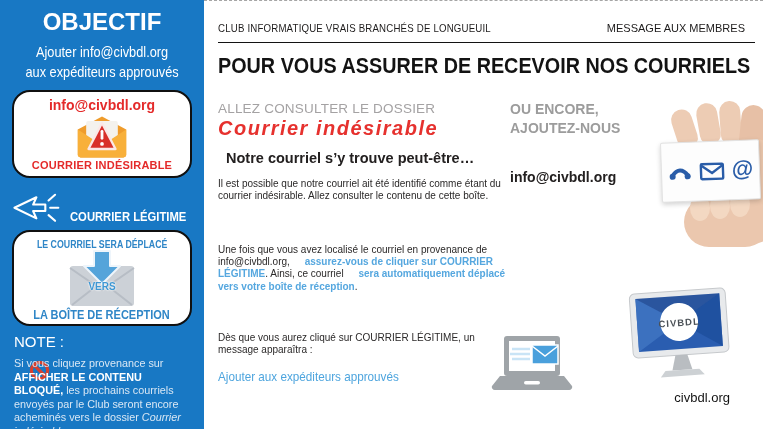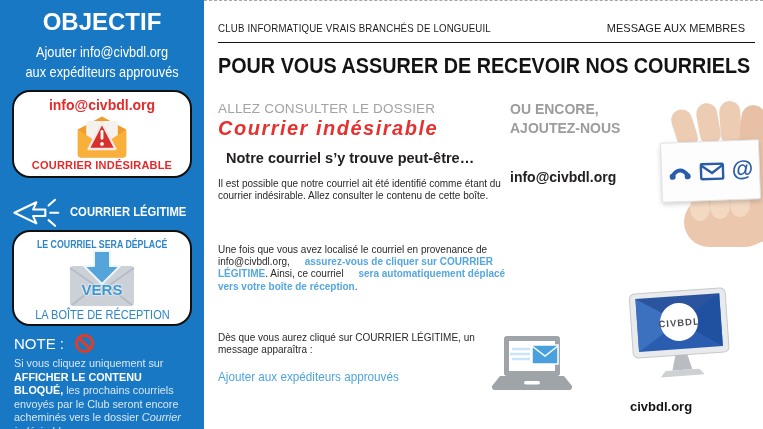--- a/index.html
+++ b/index.html
@@ -10,29 +10,29 @@
   .sb-title{position:absolute;top:8px;left:0;width:100%;text-align:center;font-size:24px;font-weight:bold;}
   .sb-sub{position:absolute;left:0;width:100%;text-align:center;font-size:14.5px;font-weight:normal;}
   .sb-sub1{top:44px}.sb-sub2{top:64px}
   .condc{display:inline-block;transform:scaleX(.88);transform-origin:50% 50%;white-space:nowrap;}
   .cond{display:inline-block;transform:scaleX(.9);transform-origin:0 50%;white-space:nowrap;}
   .whitebox{position:absolute;left:12px;width:180px;background:#fff;border:2.5px solid #101010;border-radius:18px;
             display:flex;flex-direction:column;align-items:center;justify-content:space-between;box-sizing:border-box;}
   .spam-box{top:90px;height:88px;padding:5px 6px;}
   .spam-email{color:#e42a2a;font-weight:bold;font-size:14px;}
   .spam-label{color:#e42a2a;font-weight:bold;font-size:11px;letter-spacing:.2px;}
-  .legit-row{position:absolute;top:192px;left:12px;width:190px;height:40px;display:flex;align-items:center;gap:6px;}
+  .legit-row{position:absolute;top:184px;left:12px;width:190px;height:40px;display:flex;align-items:flex-end;gap:6px;}
   .legit-label{font-size:12.5px;font-weight:bold;}
   .move-box{top:230px;height:96px;padding:7px 4px 6px;color:#2f86c7;}
   .move-l1{font-size:10px;font-weight:bold;}
-  .move-l2{font-size:12.5px;font-weight:normal;}
+  .move-l2{font-size:12.5px;font-weight:bold;}
   .move-ico-wrap{position:relative;width:74px;height:58px;}
-  .vers{position:absolute;left:50%;top:31px;transform:translateX(-50%);font-size:15px;font-weight:bold;color:#3e97d3;
+  .vers{position:absolute;left:50%;top:31px;transform:translateX(-50%);font-size:10px;font-weight:bold;color:#3e97d3;
         text-shadow:0 0 2px #fff,0 0 2px #fff;}
-  .note-row{position:absolute;top:333px;left:14px;display:flex;align-items:center;gap:10px;font-size:15px;color:#fff;}
+  .note-row{position:absolute;top:333px;left:14px;display:flex;align-items:center;gap:10px;font-size:15px;color:#fff;flex-direction:column;}
   .note-text{position:absolute;top:357px;left:14px;width:178px;margin:0;font-size:10.8px;line-height:13.5px;color:#d9e7f4;}
   .note-text b{color:#ffffff;}
   .note-text i{font-style:italic;}
   
   .main{position:absolute;left:204px;top:0;width:559px;height:331px;border-top:1px dashed #a5a5a5;box-sizing:border-box;}
   .mast-brand{position:absolute;top:21px;left:14px;font-size:11px;letter-spacing:.2px;color:#1d1b1b;}
   .mast-tag{position:absolute;top:21px;right:18px;font-size:11px;color:#1d1b1b;padding-left:48px;}
   .rule{position:absolute;top:41px;left:14px;right:8px;border-top:1.8px solid #131313;}
   .m-title{position:absolute;top:53px;left:14px;margin:0;font-size:21.5px;font-weight:bold;color:#131313;}
   .kicker{position:absolute;top:100px;left:14px;font-size:13.5px;font-weight:normal;color:#a4a2a3;letter-spacing:.2px;}
@@ -58,21 +58,21 @@
   .palmside{left:104px;top:40px;width:26px;height:104px;border-radius:13px;background:#eac6ac;}
   .handbottom{left:44px;top:98px;width:86px;height:50px;border-radius:25px;background:#ebc7ae;}
   .knuckle{position:absolute;width:20px;height:26px;border-radius:50%;background:#f3d8c2;z-index:1;}
   .k1{left:50px;top:96px}.k2{left:70px;top:94px}.k3{left:90px;top:92px}
   .card{position:absolute;left:21px;top:42px;width:97px;height:58px;background:#fdfdfd;border:1px solid #e2e2e2;
         border-radius:2px;box-shadow:0 2px 5px rgba(0,0,0,.18);transform:rotate(-2deg);z-index:2;
         display:flex;align-items:center;justify-content:center;gap:7px;}
   .at-glyph{font-size:22px;font-weight:bold;color:#2a5da8;margin-top:-2px;}
   
   .monitor{position:absolute;left:426px;top:288px;transform:rotate(-4deg);}
-  .site{position:absolute;top:398px;left:426px;width:100px;text-align:left;font-size:13px;font-weight:bold;color:#131313;}
+  .site{position:absolute;top:389px;left:426px;width:100px;text-align:right;font-size:13px;font-weight:normal;color:#131313;}
 </style>
 </head>
 <body>
 
 <div class="stage">
 
   <aside class="sidebar">
     <div class="sb-title">OBJECTIF</div>
     <div class="sb-sub sb-sub1"><span class="condc">Ajouter info@civbdl.org</span></div>
     <div class="sb-sub sb-sub2"><span class="condc">aux expéditeurs approuvés</span></div>
@@ -115,21 +115,21 @@
       <div class="move-l2"><span class="condc">LA BOÎTE DE RÉCEPTION</span></div>
     </div>
 
     <div class="note-row">
       <span>NOTE :</span>
       <svg width="21" height="21" viewBox="0 0 24 24">
         <circle cx="12" cy="12" r="9.3" fill="none" stroke="#d8402e" stroke-width="3.6"></circle>
         <line x1="5.8" y1="5.8" x2="18.2" y2="18.2" stroke="#d8402e" stroke-width="3.6"></line>
       </svg>
     </div>
-    <p class="note-text"><span>Si vous cliquez uniquement sur </span><b>AFFICHER LE CONTENU BLOQUÉ,</b><span> les prochains courriels envoyés par le Club seront encore acheminés vers le dossier </span><i>Courrier indésirable.</i></p>
+    <p class="note-text"><span>Si vous cliquez provenance sur </span><b>AFFICHER LE CONTENU BLOQUÉ,</b><span> les prochains courriels envoyés par le Club seront encore acheminés vers le dossier </span><i>Courrier indésirable.</i></p>
   </aside>
 
   <main class="main">
     <span class="mast-brand"><span class="cond" style="transform:scaleX(.88)">CLUB INFORMATIQUE VRAIS BRANCHÉS DE LONGUEUIL</span></span>
     <span class="mast-tag">MESSAGE AUX MEMBRES</span>
     <div class="rule"></div>
     <h1 class="m-title"><span class="cond" style="transform:scaleX(.92)">POUR VOUS ASSURER DE RECEVOIR NOS COURRIELS</span></h1>
 
     <div class="kicker">ALLEZ CONSULTER LE DOSSIER</div>
     <h2 class="folder">Courrier indésirable</h2>

